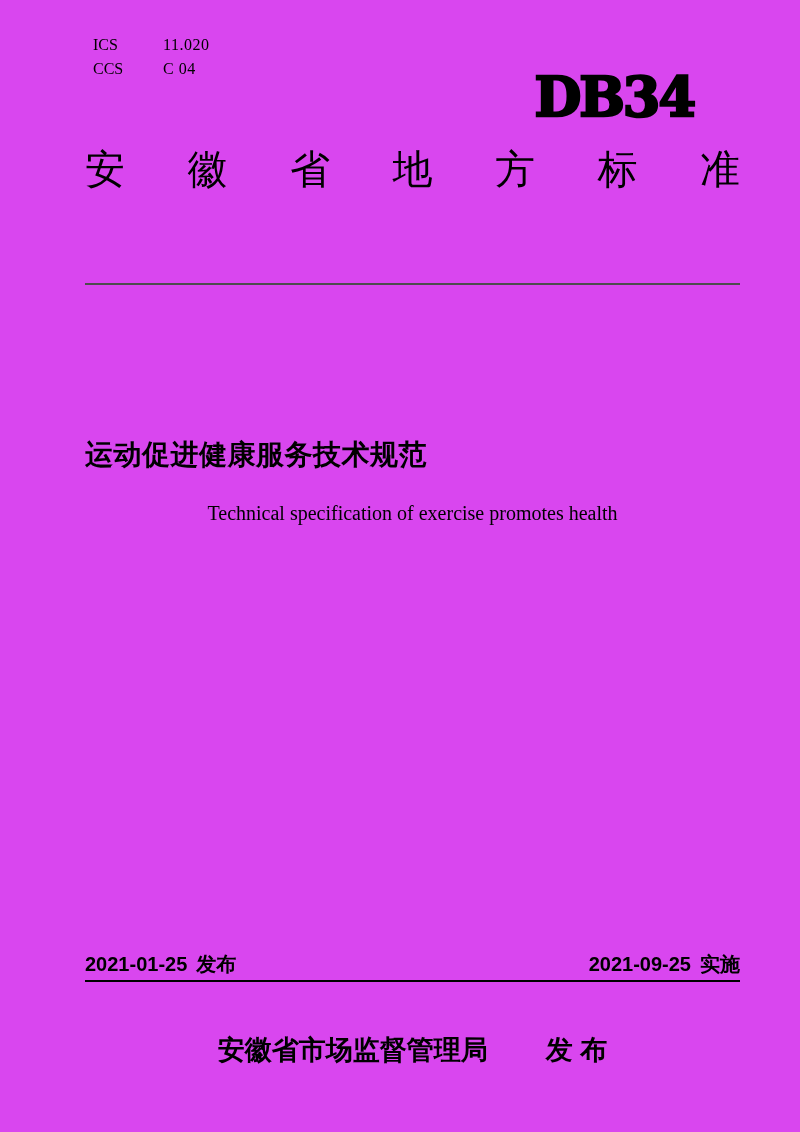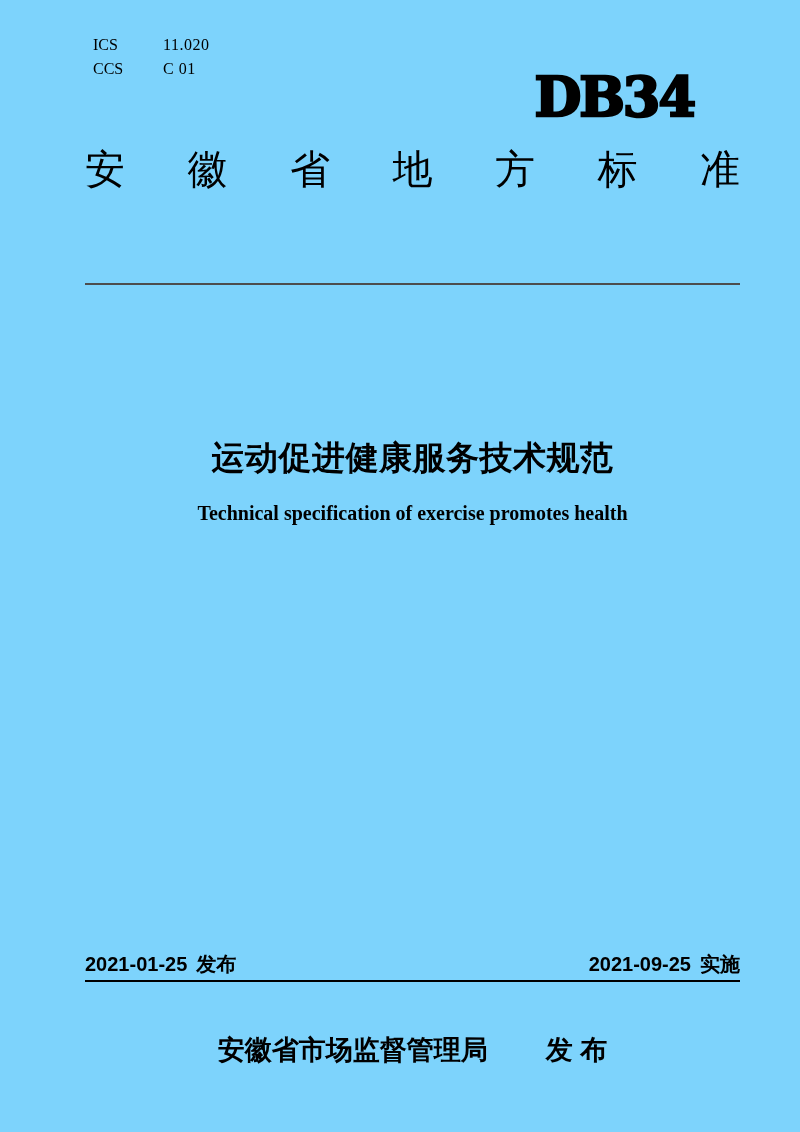--- a/index.html
+++ b/index.html
@@ -1,21 +1,21 @@
 <!DOCTYPE html>
 <html><head>
 <meta charset="utf-8">
 <style>
   * { margin:0; padding:0; box-sizing:border-box; }
   html, body { background:#e8e8e8; }
   body { display:flex; justify-content:center; }
   .page {
     position:relative;
     width:800px; height:1132px;
-    background:#7dd3fc;
+    background:#d946ef;
     color:#000;
     font-family:"Liberation Sans", sans-serif;
     overflow:hidden;
   }
 
   
   .ics-block {
     position:absolute; left:93px; top:33px;
     font-family:"Liberation Serif", serif;
     font-size:16px; line-height:24px;
@@ -50,30 +50,28 @@
     letter-spacing:0.5px;
   }
 
   .rule { position:absolute; left:85px; width:655px; }
   .rule-top { top:283px; height:2px; background:#4d4d4d; }
   .rule-bottom { top:980px; height:2px; background:#000; }
 
   
   .doc-title-zh {
     position:absolute; left:85px; top:436px; width:655px;
-    text-align:center;
-    font-size:33px; font-weight:bold;
+    font-size:28px; font-weight:bold;
     letter-spacing:0.5px;
   }
   .doc-title-en {
     position:absolute; left:85px; top:502px; width:655px;
     text-align:center;
     font-family:"Liberation Serif", serif;
     font-size:20px;
-    font-weight:bold;
   }
 
   
   .dates-row {
     position:absolute; left:85px; top:951px; width:655px;
     display:flex; justify-content:space-between;
     font-size:20px; font-weight:bold;
   }
   .date-group { display:flex; align-items:baseline; }
   .date-group .date-label { margin-left:9px; }
@@ -91,21 +89,21 @@
 
 <div class="page">
 
   <div class="ics-block">
     <div class="ics-row">
       <span class="code-label">ICS</span>
       <span class="code-value">11.020</span>
     </div>
     <div class="ics-row">
       <span class="code-label">CCS</span>
-      <span class="code-value">C 01</span>
+      <span class="code-value">C 04</span>
     </div>
   </div>
 
   <div class="logo">DB34</div>
 
   <div class="std-name">
     <span>安</span>
     <span>徽</span>
     <span>省</span>
     <span>地</span>

